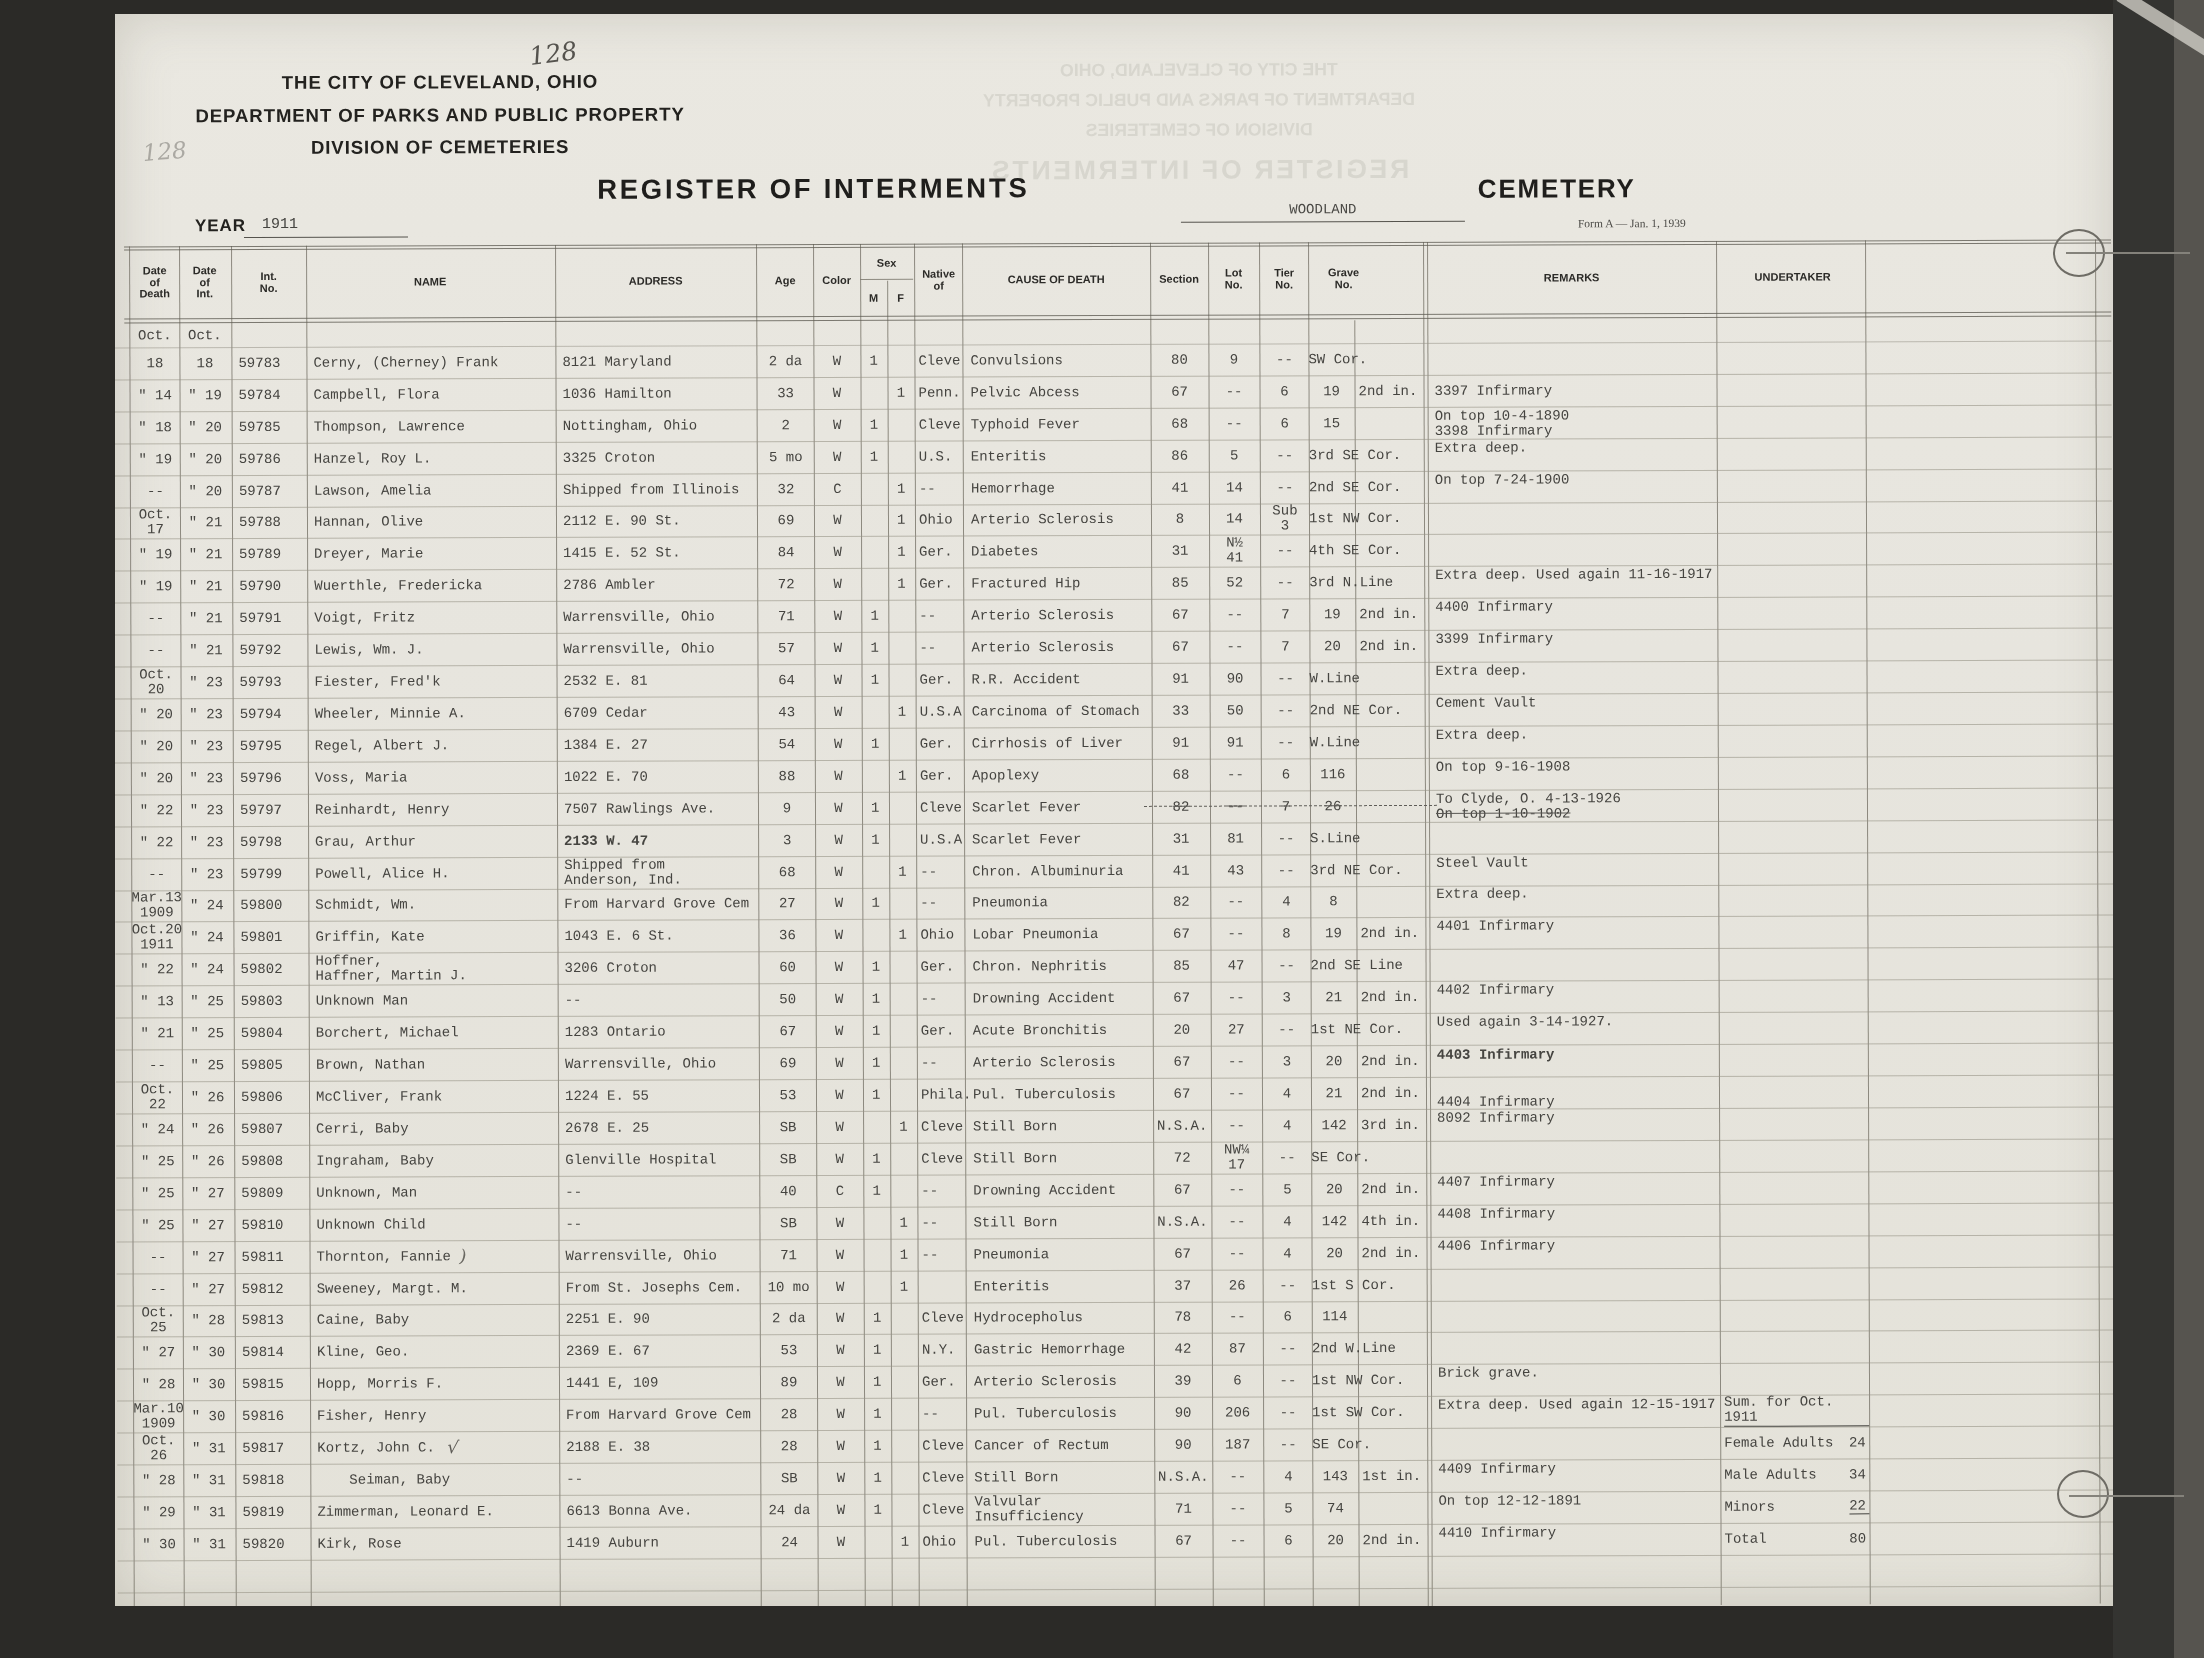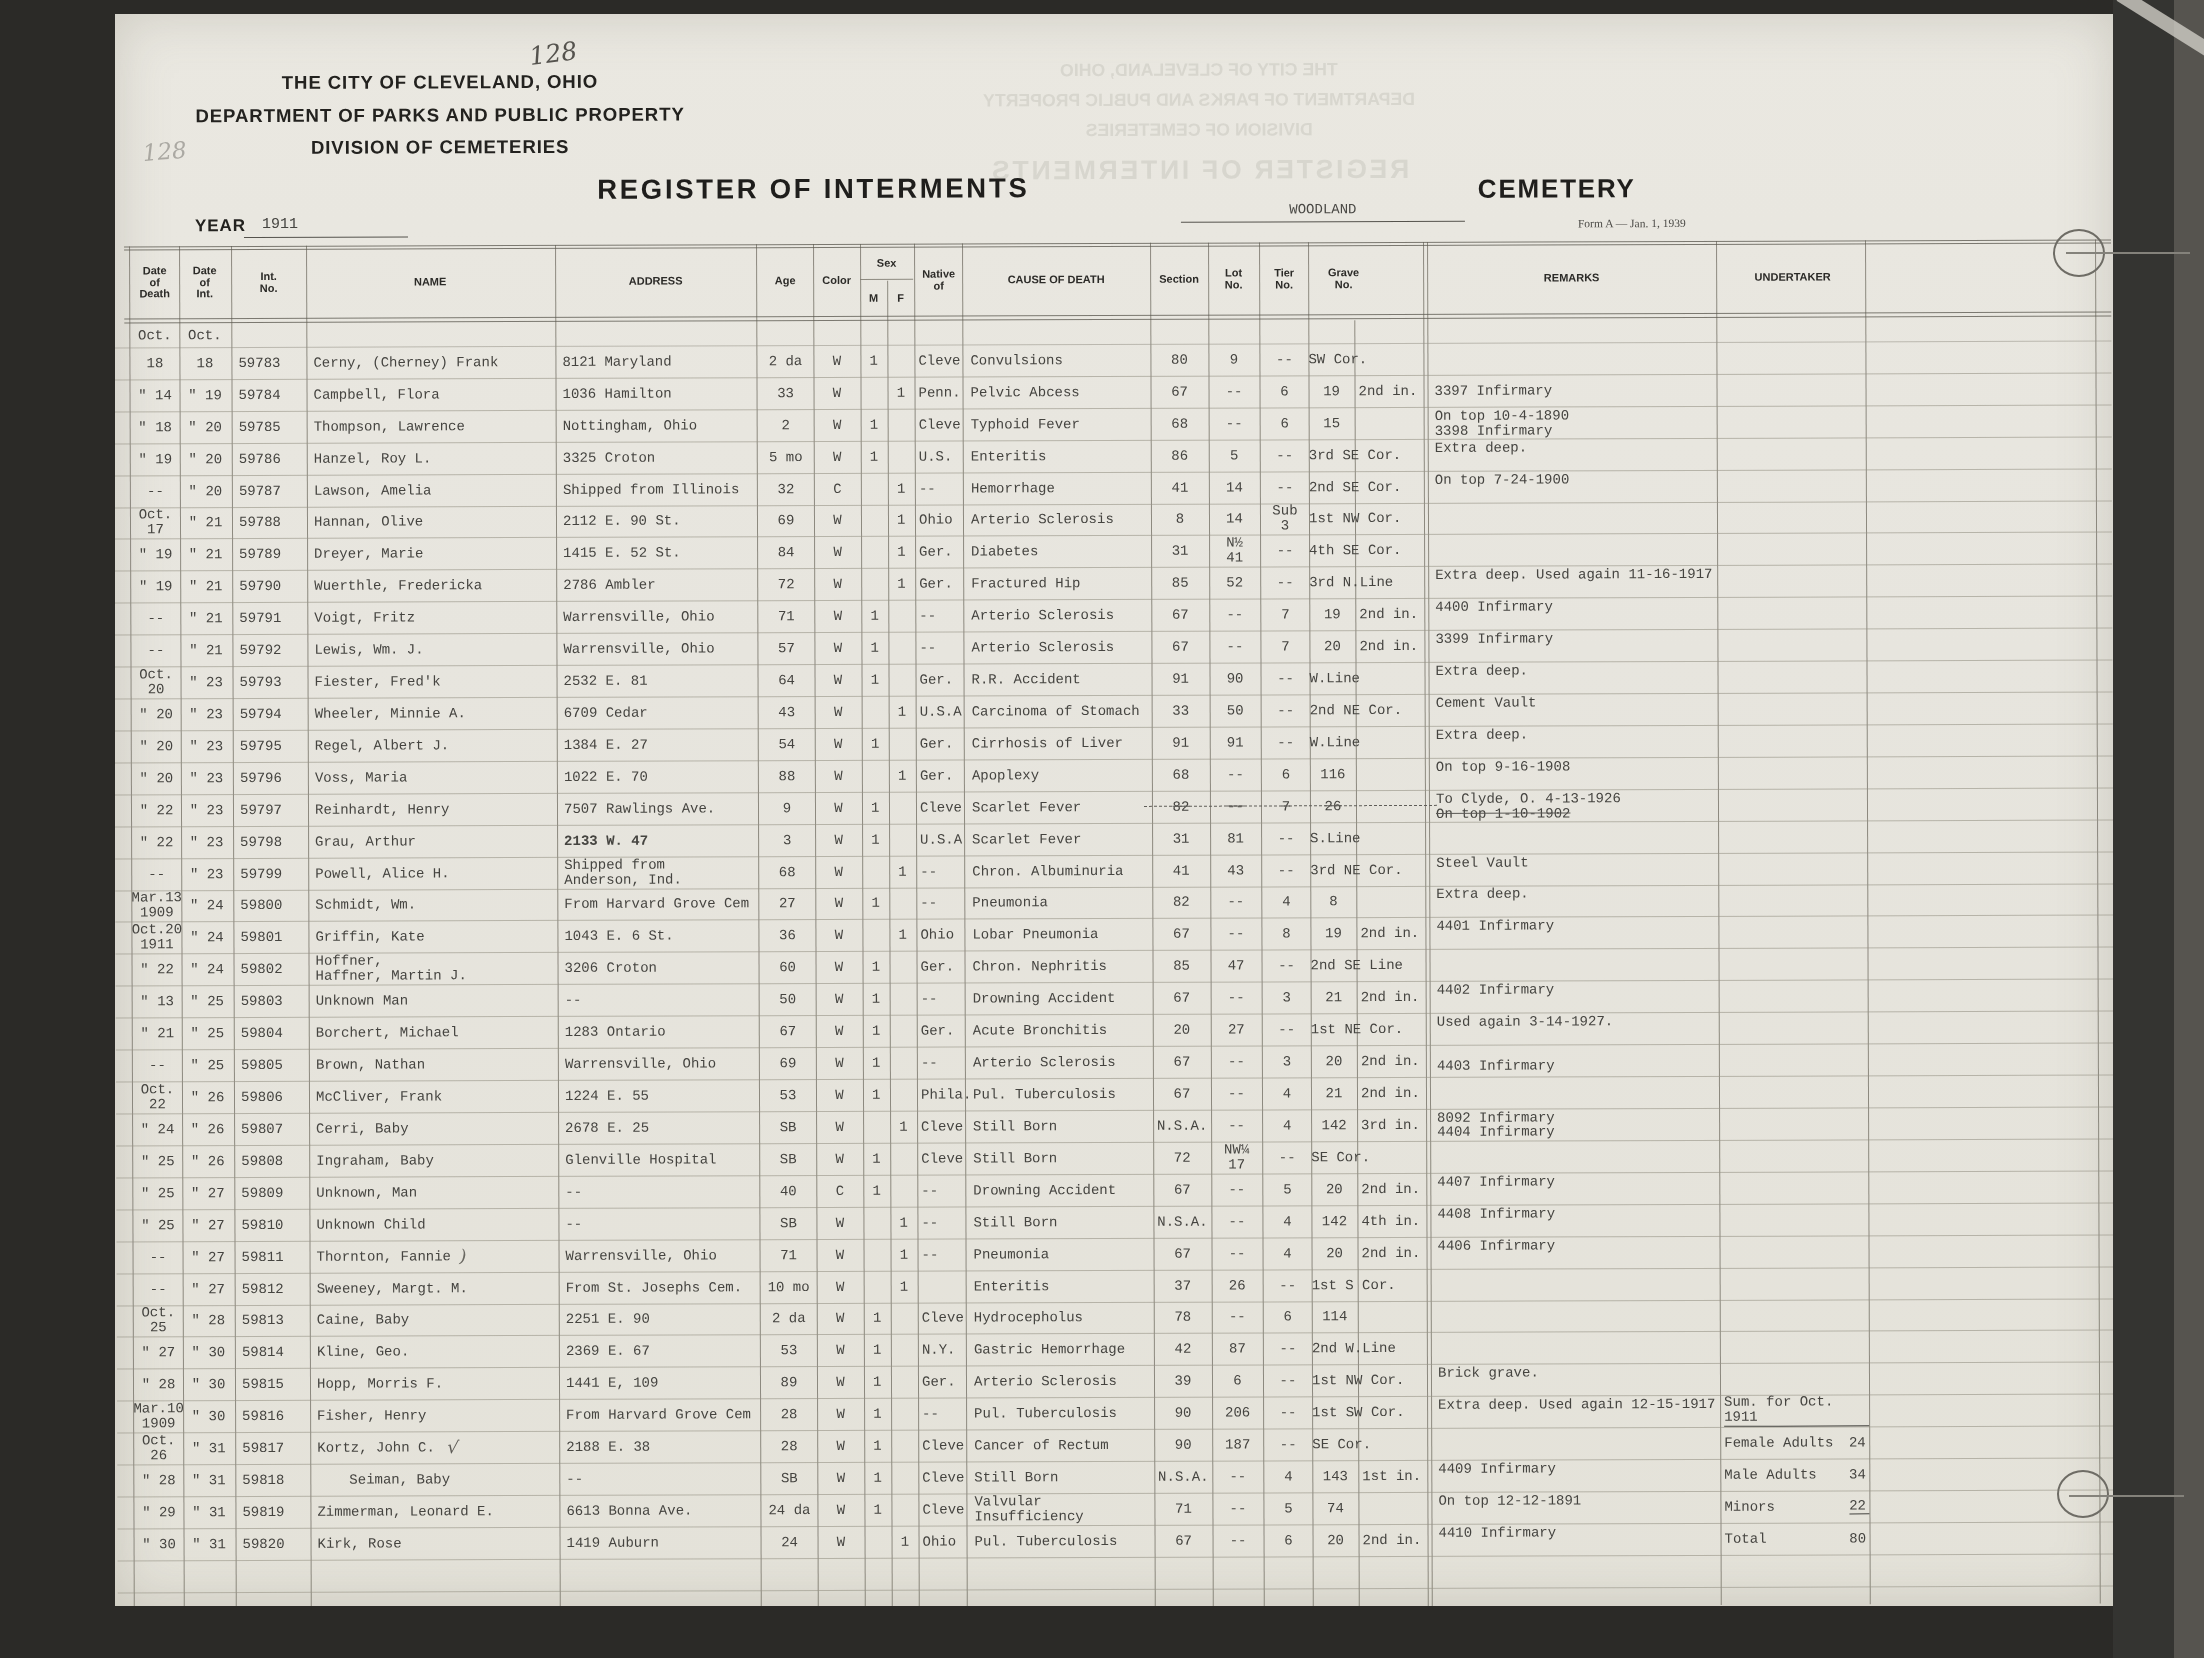--- a/index.html
+++ b/index.html
@@ -563,40 +563,40 @@
           <div class="cell ctr" style="left: 643px; width: 58px;">69</div>
           <div class="cell ctr" style="left: 700px; width: 47px;">W</div>
           <div class="cell ctr" style="left: 747px; width: 26.6px;">1</div>
           <div class="cell lft" style="left: 805px; width: 44px;">--</div>
           <div class="cell lft" style="left: 857px; width: 181px;">Arterio Sclerosis</div>
           <div class="cell ctr" style="left: 1037px; width: 58px;">67</div>
           <div class="cell ctr" style="left: 1095px; width: 51px;">--</div>
           <div class="cell ctr" style="left: 1146px; width: 50px;">3</div>
           <div class="cell ctr" style="left: 1195px; width: 46px;">20</div>
           <div class="cell lft" style="left: 1245px; width: 66px;">2nd in.</div>
-          <div class="cell lft" style="left: 1321px; width: 282px; display: block; padding-top: 14px;"><span class="line">4403 Infirmary</span></div>
+          <div class="cell lft" style="left: 1321px; width: 282px; display: block; padding-top: 3px; font-weight: bold;"><span class="line">4403 Infirmary</span></div>
         </div>
         <div class="row" style="top: 1064px;">
           <div class="cell ctr" style="left: 16px; width: 51px;">Oct.
 22</div>
           <div class="cell ctr" style="left: 66px; width: 51px;">" 26</div>
           <div class="cell lft" style="left: 125px; width: 68px;">59806</div>
           <div class="cell lft" style="left: 200px; width: 241px;">McCliver, Frank</div>
           <div class="cell lft" style="left: 449px; width: 194px;">1224 E. 55</div>
           <div class="cell ctr" style="left: 643px; width: 58px;">53</div>
           <div class="cell ctr" style="left: 700px; width: 47px;">W</div>
           <div class="cell ctr" style="left: 747px; width: 26.6px;">1</div>
           <div class="cell lft" style="left: 805px; width: 44px;">Phila.</div>
           <div class="cell lft" style="left: 857px; width: 181px;">Pul. Tuberculosis</div>
           <div class="cell ctr" style="left: 1037px; width: 58px;">67</div>
           <div class="cell ctr" style="left: 1095px; width: 51px;">--</div>
           <div class="cell ctr" style="left: 1146px; width: 50px;">4</div>
           <div class="cell ctr" style="left: 1195px; width: 46px;">21</div>
           <div class="cell lft" style="left: 1245px; width: 66px;">2nd in.</div>
-          <div class="cell lft" style="left: 1321px; width: 282px; display: block; padding-top: 4px; margin-top: 44px;"><span class="line">4404 Infirmary</span></div>
+          <div class="cell lft" style="left: 1321px; width: 282px; display: block; padding-top: 18px;"><span class="line">4404 Infirmary</span></div>
         </div>
         <div class="row" style="top: 1096px;">
           <div class="cell ctr" style="left: 16px; width: 51px;">" 24</div>
           <div class="cell ctr" style="left: 66px; width: 51px;">" 26</div>
           <div class="cell lft" style="left: 125px; width: 68px;">59807</div>
           <div class="cell lft" style="left: 200px; width: 241px; text-align: right;">Cerri, Baby</div>
           <div class="cell lft" style="left: 449px; width: 194px;">2678 E. 25</div>
           <div class="cell ctr" style="left: 643px; width: 58px;">SB</div>
           <div class="cell ctr" style="left: 700px; width: 47px;">W</div>
           <div class="cell ctr" style="left: 774px; width: 26.6px;">1</div>

